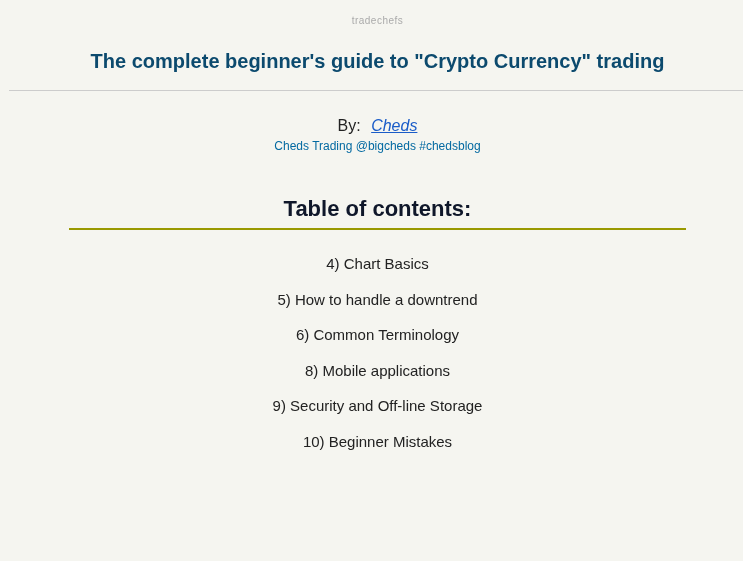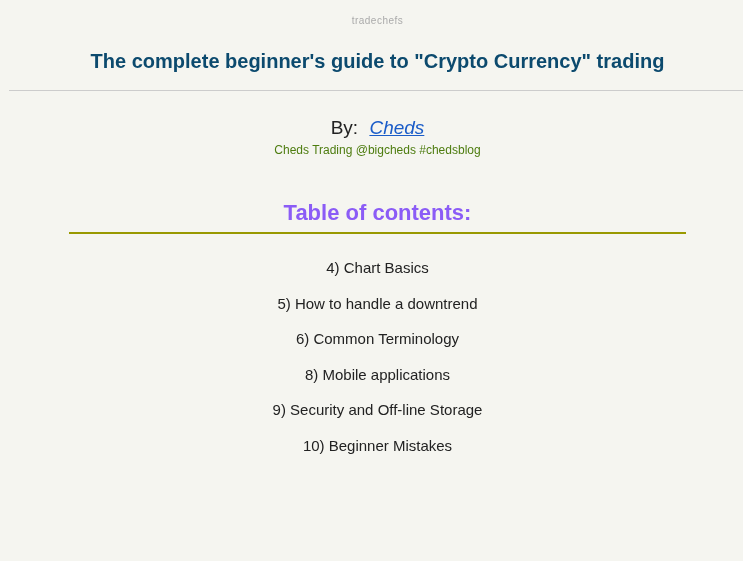--- a/index.html
+++ b/index.html
@@ -36,46 +36,46 @@
       padding: 6px 0 2px;
       letter-spacing: 0.5px;
     }
 
     .author-section {
       text-align: center;
       padding: 20px 0 4px;
     }
 
     .author-line {
-      font-size: 19px;
+      font-size: 16px;
       color: #222;
     }
 
     .author-link {
       color: #1a5cc8;
       font-style: italic;
       text-decoration: underline;
       cursor: pointer;
     }
 
     .author-sub {
       font-size: 12px;
-      color: #4d7c0f;
+      color: #0369a1;
       margin-top: 4px;
     }
 
     .toc-section {
       padding: 30px 60px 40px;
       text-align: center;
     }
 
     .toc-title {
       font-size: 22px;
       font-weight: bold;
-      color: #8b5cf6;
+      color: #0f172a;
       margin-bottom: 6px;
     }
 
     .toc-divider {
       border: none;
       border-top: 2px solid #999900;
       margin: 0 auto 18px;
       width: 100%;
     }
 

